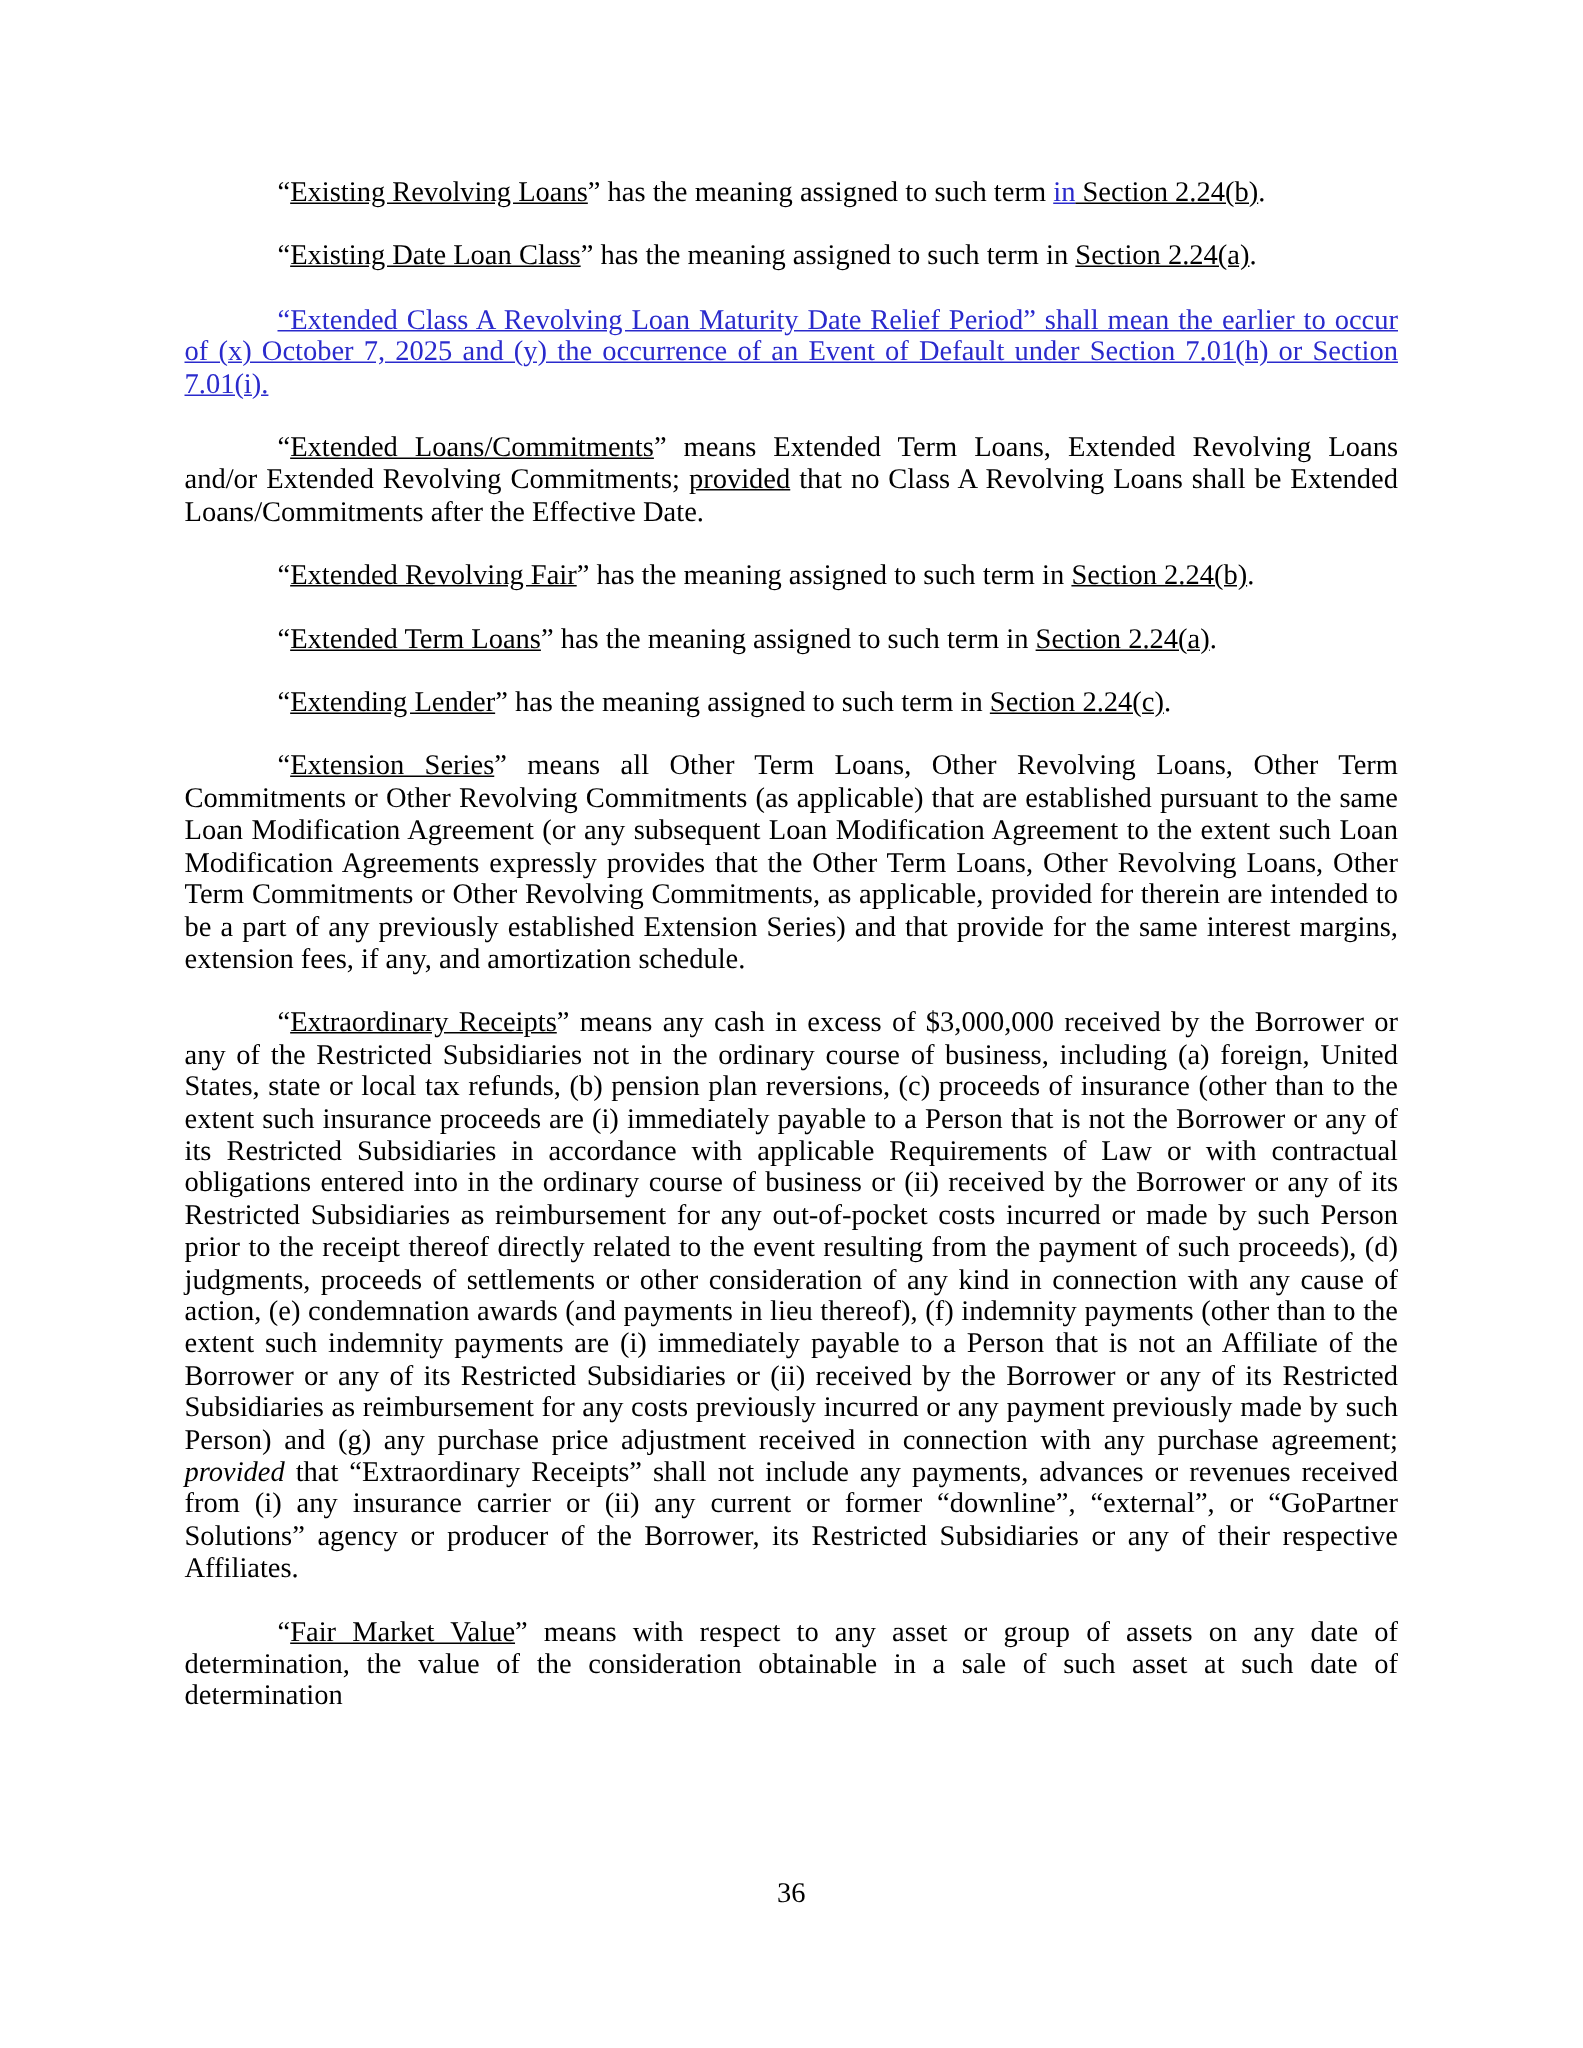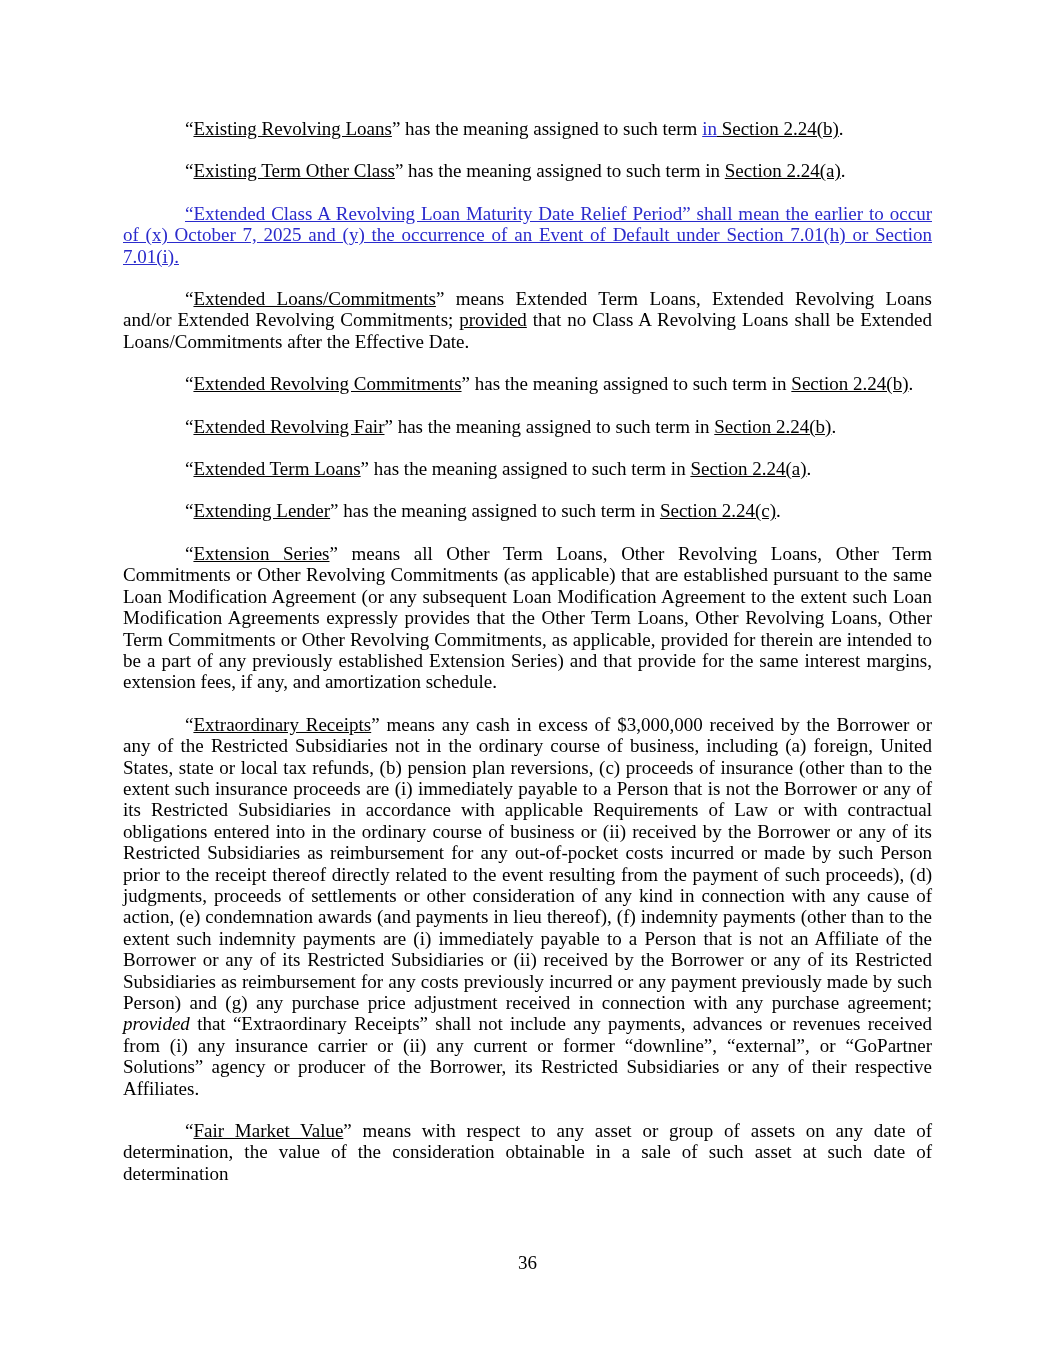--- a/index.html
+++ b/index.html
@@ -41,24 +41,23 @@
     font-size: 19px;
     line-height: 21.4px;
   }
 </style>
 </head>
 <body>
 
 <div class="page">
   <div class="content">
       <p><span>“</span><span class="u">Existing Revolving Loans</span><span>” has the meaning assigned to such term </span><span class="u b">in</span><span class="u"> Section 2.24(b)</span><span>.</span></p>
-      <p><span>“</span><span class="u">Existing Term Other Class</span><span>” has the meaning assigned to such term in </span><span class="u">Section 2.24(a)</span><span>.</span></p>
+      <p><span>“</span><span class="u">Existing Date Loan Class</span><span>” has the meaning assigned to such term in </span><span class="u">Section 2.24(a)</span><span>.</span></p>
       <p><span class="u b">“Extended Class A Revolving Loan Maturity Date Relief Period” shall mean the earlier to occur of (x) October 7, 2025 and (y) the occurrence of an Event of Default under Section 7.01(h) or Section 7.01(i).</span></p>
       <p><span>“</span><span class="u">Extended Loans/Commitments</span><span>” means Extended Term Loans, Extended Revolving Loans and/or Extended Revolving Commitments; </span><span class="u">provided</span><span> that no Class A Revolving Loans shall be Extended Loans/Commitments after the Effective Date.</span></p>
-      <p><span>“</span><span class="u">Extended Revolving Commitments</span><span>” has the meaning assigned to such term in </span><span class="u">Section 2.24(b)</span><span>.</span></p>
       <p><span>“</span><span class="u">Extended Revolving Fair</span><span>” has the meaning assigned to such term in </span><span class="u">Section 2.24(b)</span><span>.</span></p>
       <p><span>“</span><span class="u">Extended Term Loans</span><span>” has the meaning assigned to such term in </span><span class="u">Section 2.24(a)</span><span>.</span></p>
       <p><span>“</span><span class="u">Extending Lender</span><span>” has the meaning assigned to such term in </span><span class="u">Section 2.24(c)</span><span>.</span></p>
       <p><span>“</span><span class="u">Extension Series</span><span>” means all Other Term Loans, Other Revolving Loans, Other Term Commitments or Other Revolving Commitments (as applicable) that are established pursuant to the same Loan Modification Agreement (or any subsequent Loan Modification Agreement to the extent such Loan Modification Agreements expressly provides that the Other Term Loans, Other Revolving Loans, Other Term Commitments or Other Revolving Commitments, as applicable, provided for therein are intended to be a part of any previously established Extension Series) and that provide for the same interest margins, extension fees, if any, and amortization schedule.</span></p>
       <p><span>“</span><span class="u">Extraordinary Receipts</span><span>” means any cash in excess of $3,000,000 received by the Borrower or any of the Restricted Subsidiaries not in the ordinary course of business, including (a) foreign, United States, state or local tax refunds, (b) pension plan reversions, (c) proceeds of insurance (other than to the extent such insurance proceeds are (i) immediately payable to a Person that is not the Borrower or any of its Restricted Subsidiaries in accordance with applicable Requirements of Law or with contractual obligations entered into in the ordinary course of business or (ii) received by the Borrower or any of its Restricted Subsidiaries as reimbursement for any out-of-pocket costs incurred or made by such Person prior to the receipt thereof directly related to the event resulting from the payment of such proceeds), (d) judgments, proceeds of settlements or other consideration of any kind in connection with any cause of action, (e) condemnation awards (and payments in lieu thereof), (f) indemnity payments (other than to the extent such indemnity payments are (i) immediately payable to a Person that is not an Affiliate of the Borrower or any of its Restricted Subsidiaries or (ii) received by the Borrower or any of its Restricted Subsidiaries as reimbursement for any costs previously incurred or any payment previously made by such Person) and (g) any purchase price adjustment received in connection with any purchase agreement; </span><span class="i">provided</span><span> that “Extraordinary Receipts” shall not include any payments, advances or revenues received from (i) any insurance carrier or (ii) any current or former “downline”, “external”, or “GoPartner Solutions” agency or producer of the Borrower, its Restricted Subsidiaries or any of their respective Affiliates.</span></p>
       <p><span>“</span><span class="u">Fair Market Value</span><span>” means with respect to any asset or group of assets on any date of determination, the value of the consideration obtainable in a sale of such asset at such date of determination</span></p>
     </div>
   <div class="page-number">36</div>
 </div>
 

